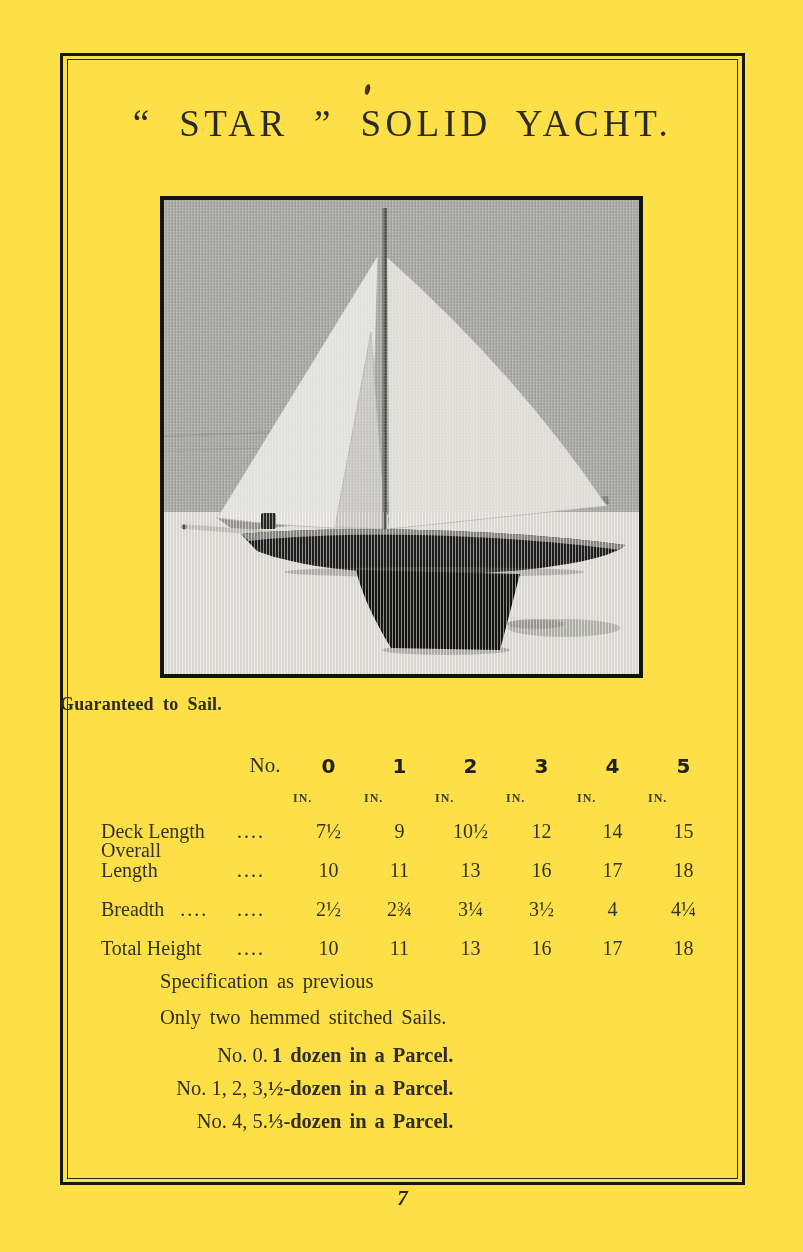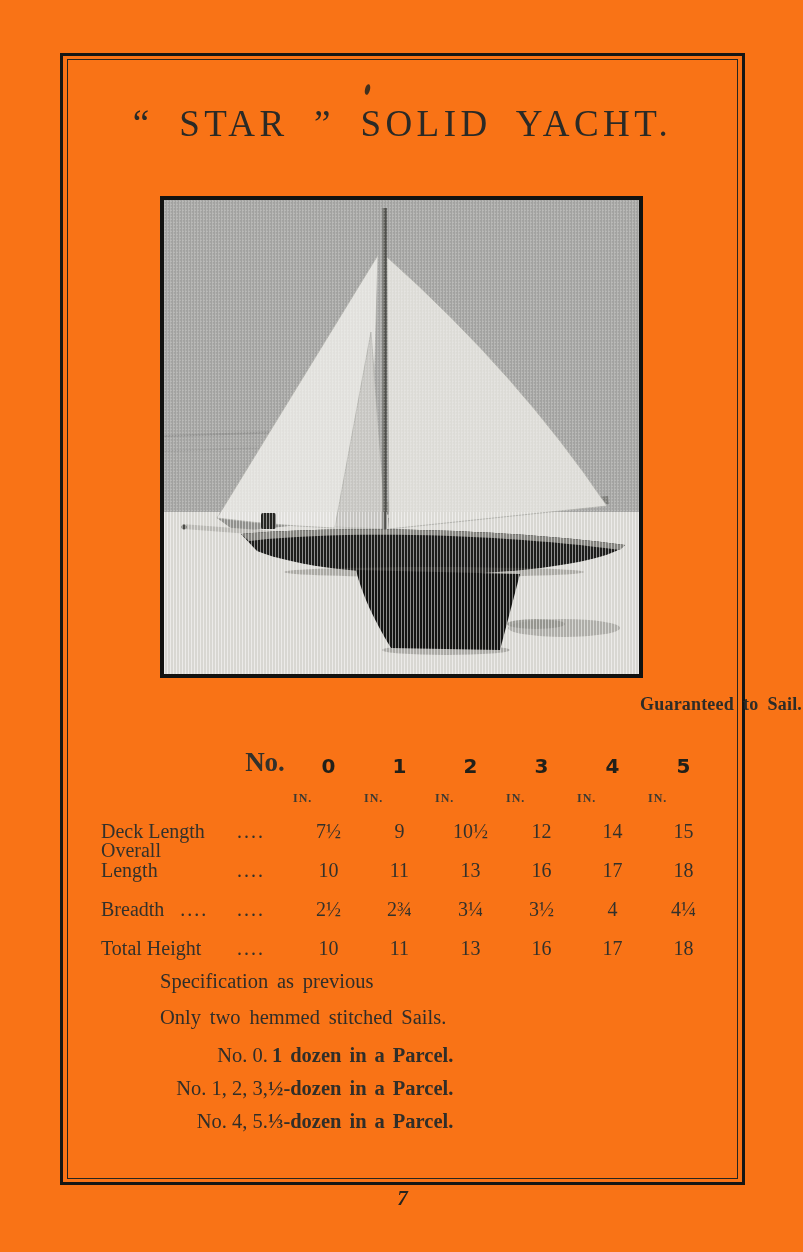--- a/index.html
+++ b/index.html
@@ -3,48 +3,48 @@
 <meta charset="utf-8">
 <style>
   html,body{margin:0;padding:0;}
   body{
     width:803px;height:1252px;
     background:#e7e6e1;
     font-family:"Liberation Serif","DejaVu Serif",serif;
     position:relative;overflow:hidden;
   }
   .page{position:absolute;left:0;top:0;width:803px;height:1252px;
-    background:#f97316;}
+    background:#fde047;}
   
   .frame-outer{position:absolute;left:60px;top:53px;width:685px;height:1132px;
     border:3px solid #161614;box-sizing:border-box;}
   .frame-inner{position:absolute;inset:3px 4px;border:1px solid #26251f;}
   
   .ink-spot{position:absolute;left:365px;top:84px;width:5px;height:11px;
     background:#43301d;border-radius:50% 50% 50% 50%;transform:rotate(14deg);}
   .title{position:absolute;left:60px;top:102px;width:685px;margin:0;
     text-align:center;font-size:37px;font-weight:400;color:#2b2a26;
     letter-spacing:.12em;word-spacing:.32em;}
   
   .photo{position:absolute;left:160px;top:196px;margin:0;
     width:475px;height:474px;border:4px solid #121210;background:#a3a3a1;}
   .photo svg{display:block;width:475px;height:474px;}
-  .caption{position:absolute;left:60px;top:694px;width:742px;
-    text-align:right;font-size:18px;font-weight:bold;color:#2d2c28;
+  .caption{position:absolute;left:60px;top:694px;width:685px;
+    text-align:left;font-size:18px;font-weight:bold;color:#2d2c28;
     word-spacing:.25em;letter-spacing:.01em;}
   
   .spec-table{position:absolute;left:101px;top:746px;
     display:grid;
     grid-template-columns:136px 56px repeat(6,71px);
     grid-template-rows:36px 26px 39px 39px 39px 39px;
     align-items:end;color:#33312b;}
   .spec-table .c{font-size:20px;line-height:1;padding-bottom:6px;}
   .spec-table .num{font-family:"DejaVu Sans","Liberation Sans",sans-serif;
     font-weight:bold;font-size:20px;text-align:center;color:#222019;}
-  .spec-table .no{font-size:27px;text-align:center;color:#33312b;font-weight:bold;}
+  .spec-table .no{font-size:21px;text-align:center;color:#33312b;}
   .spec-table .unit{font-size:12px;font-weight:bold;letter-spacing:.08em;
     color:#3c3a33;padding-bottom:4px;}
   .spec-table .label{display:flex;align-items:baseline;}
   .spec-table .middots{margin-left:16px;letter-spacing:.1em;}
   .spec-table .dots{letter-spacing:.1em;}
   .spec-table .val{text-align:center;}
   
   .notes{position:absolute;left:160px;top:970px;font-size:20.5px;color:#302e29;}
   .notes p{margin:0 0 13px 0;word-spacing:.18em;}
   .packing{position:absolute;left:150px;top:1044px;

